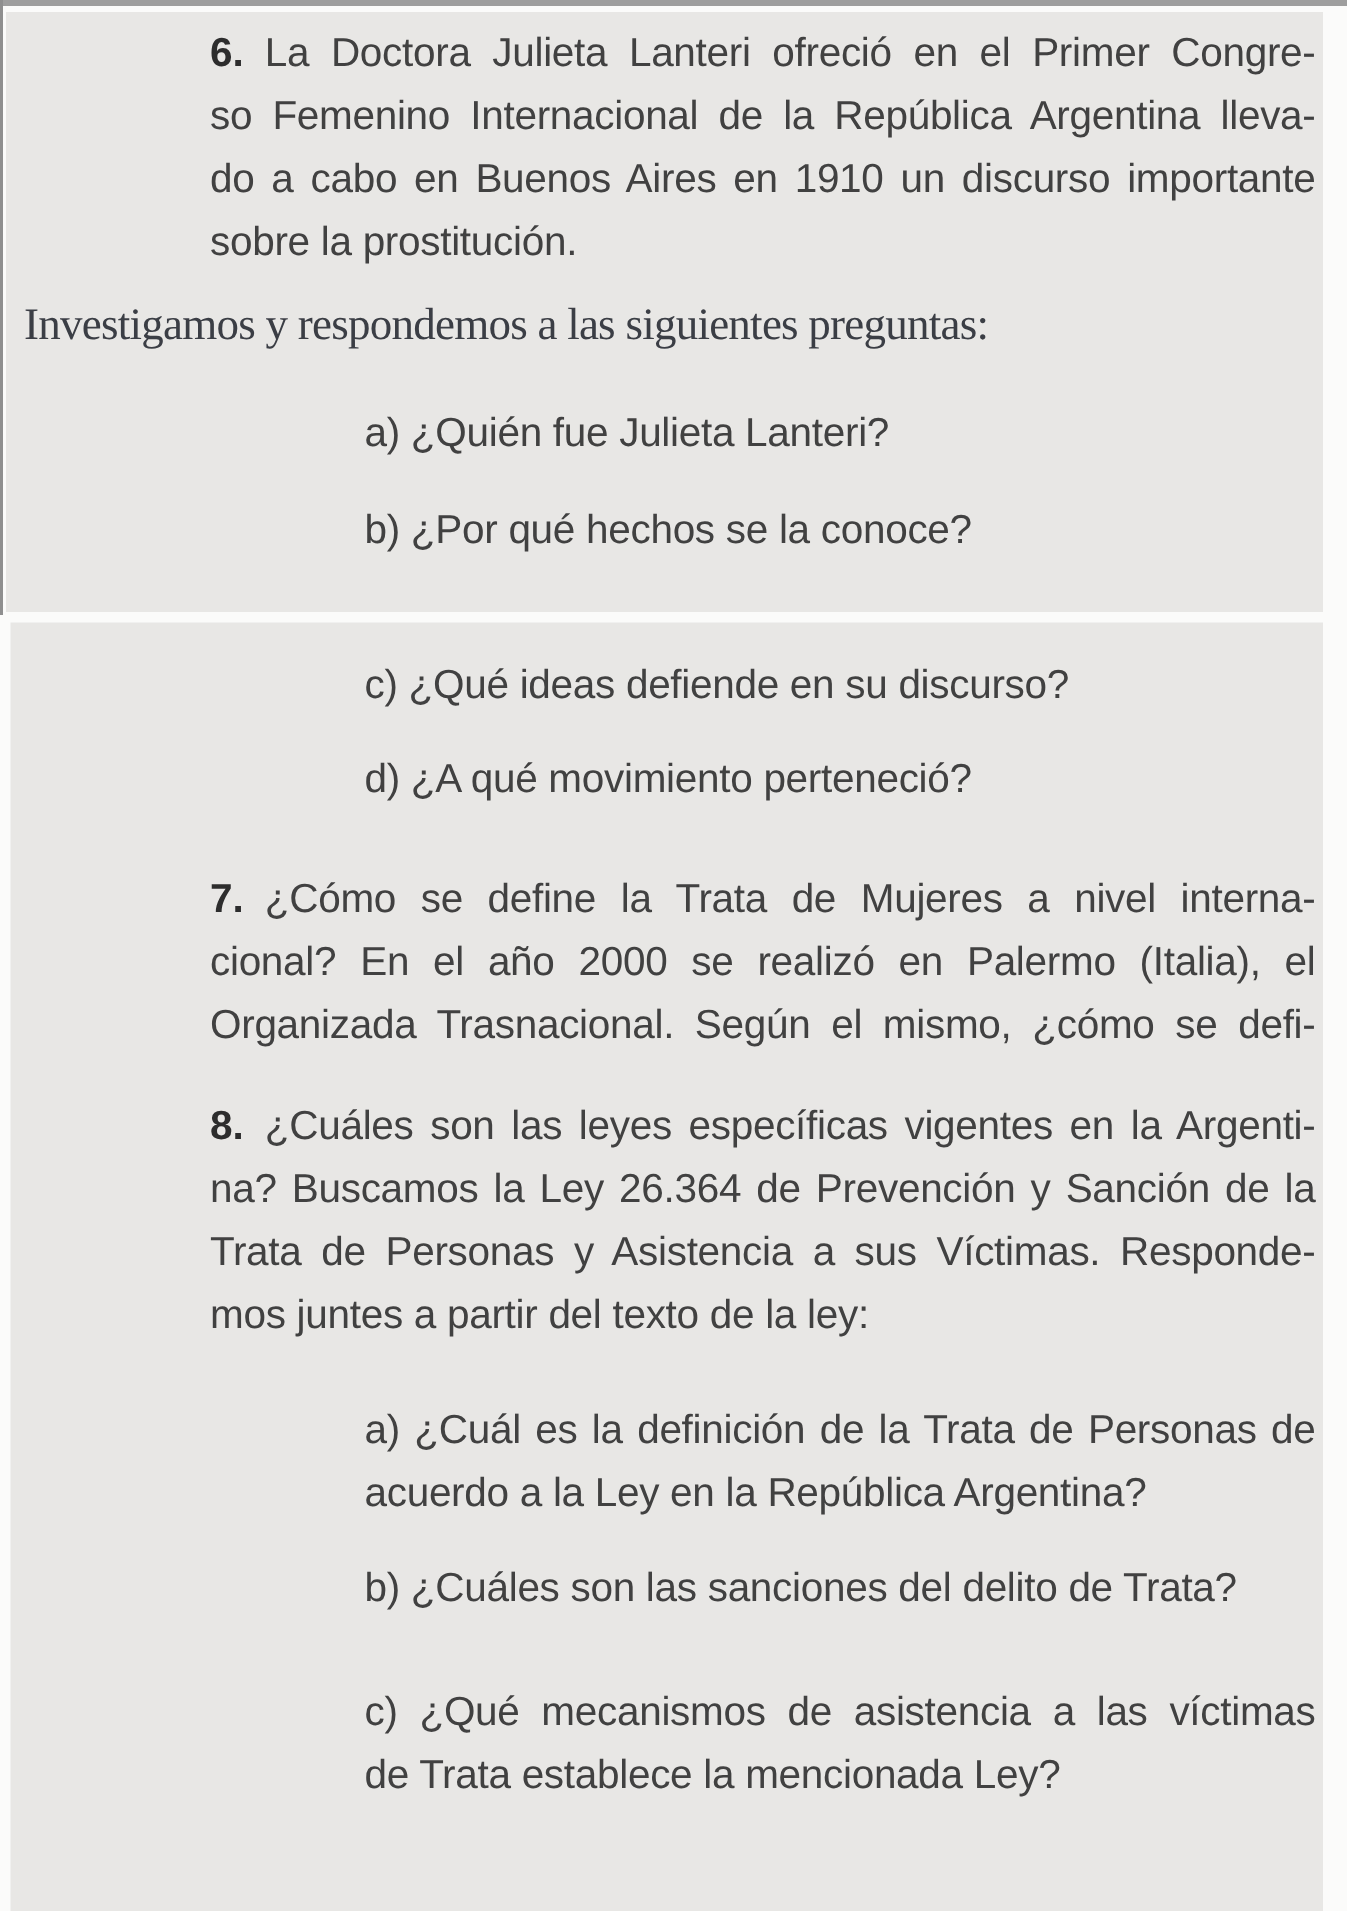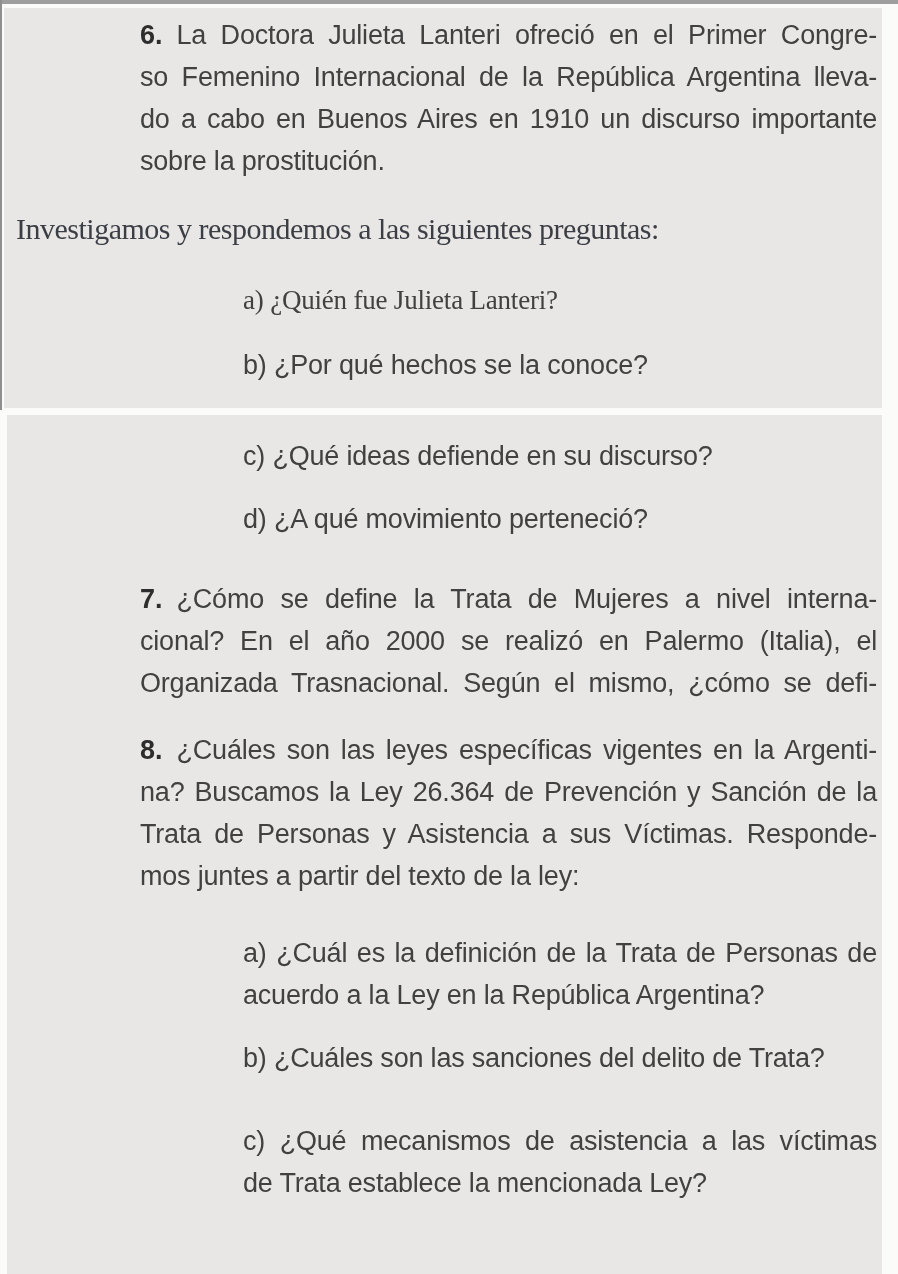--- a/index.html
+++ b/index.html
@@ -62,23 +62,23 @@
     margin-right: 14px;
     letter-spacing: 0;
   }
   .intro {
     font-family: "Liberation Serif", serif;
     font-size: 30px;
     line-height: 44px;
     letter-spacing: -0.5px;
     color: #3b3e45;
     margin-left: 12px;
-    margin-top: 25px;
+    margin-top: 13px;
   }
-  .mt-suba { margin-top: 28px; font-family: Liberation Serif, serif; }
+  .mt-suba { margin-top: 28px; }
   .mt-subb { margin-top: 23px; }
   .mt-subd { margin-top: 21px; }
   .mt-p7   { margin-top: 38px; }
   .mt-p8   { margin-top: 25px; }
   .mt-q8a  { margin-top: 35px; }
   .mt-q8b  { margin-top: 21px; }
   .mt-q8c  { margin-top: 41px; }
 </style>
 </head>
 <body>

